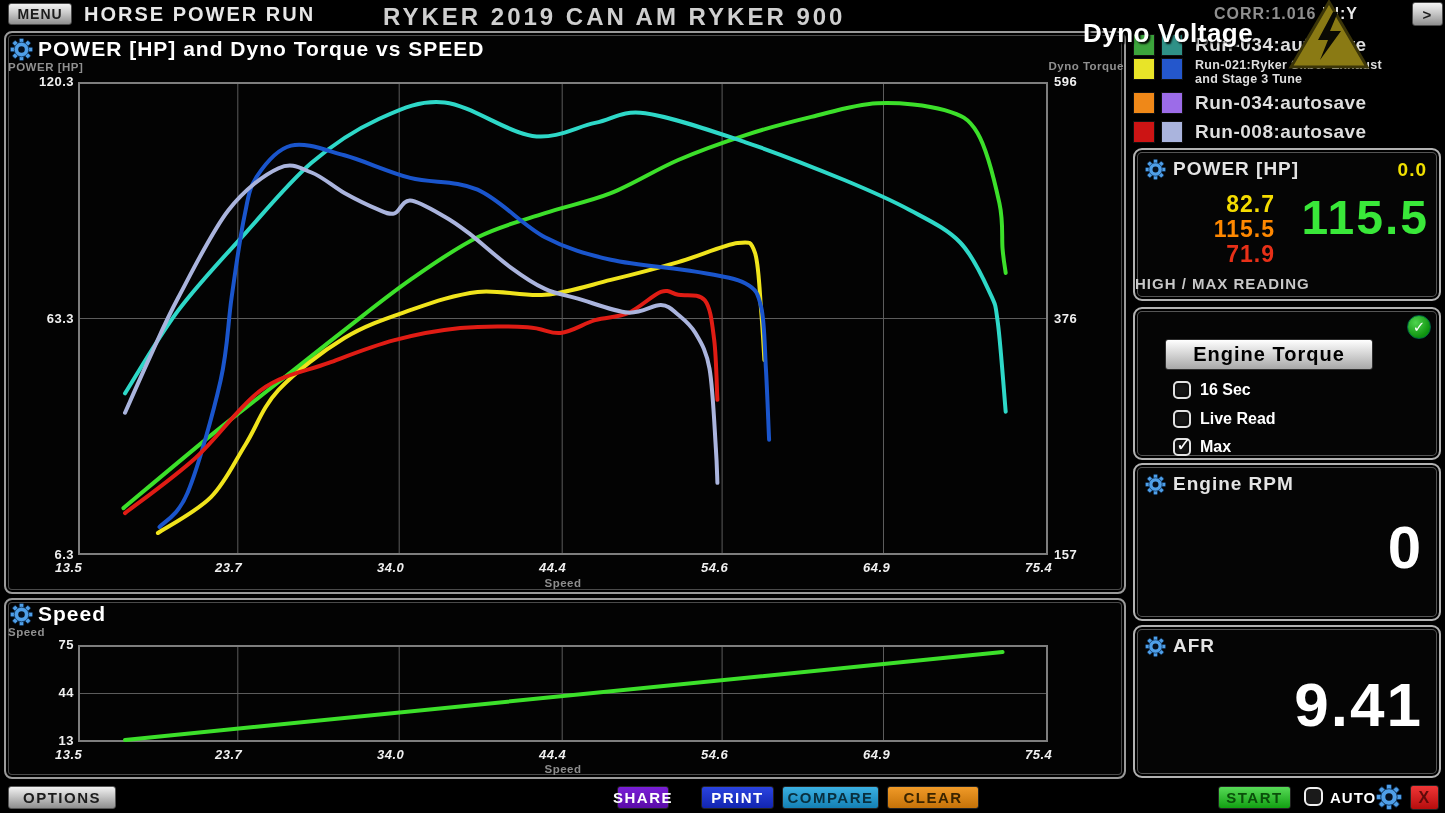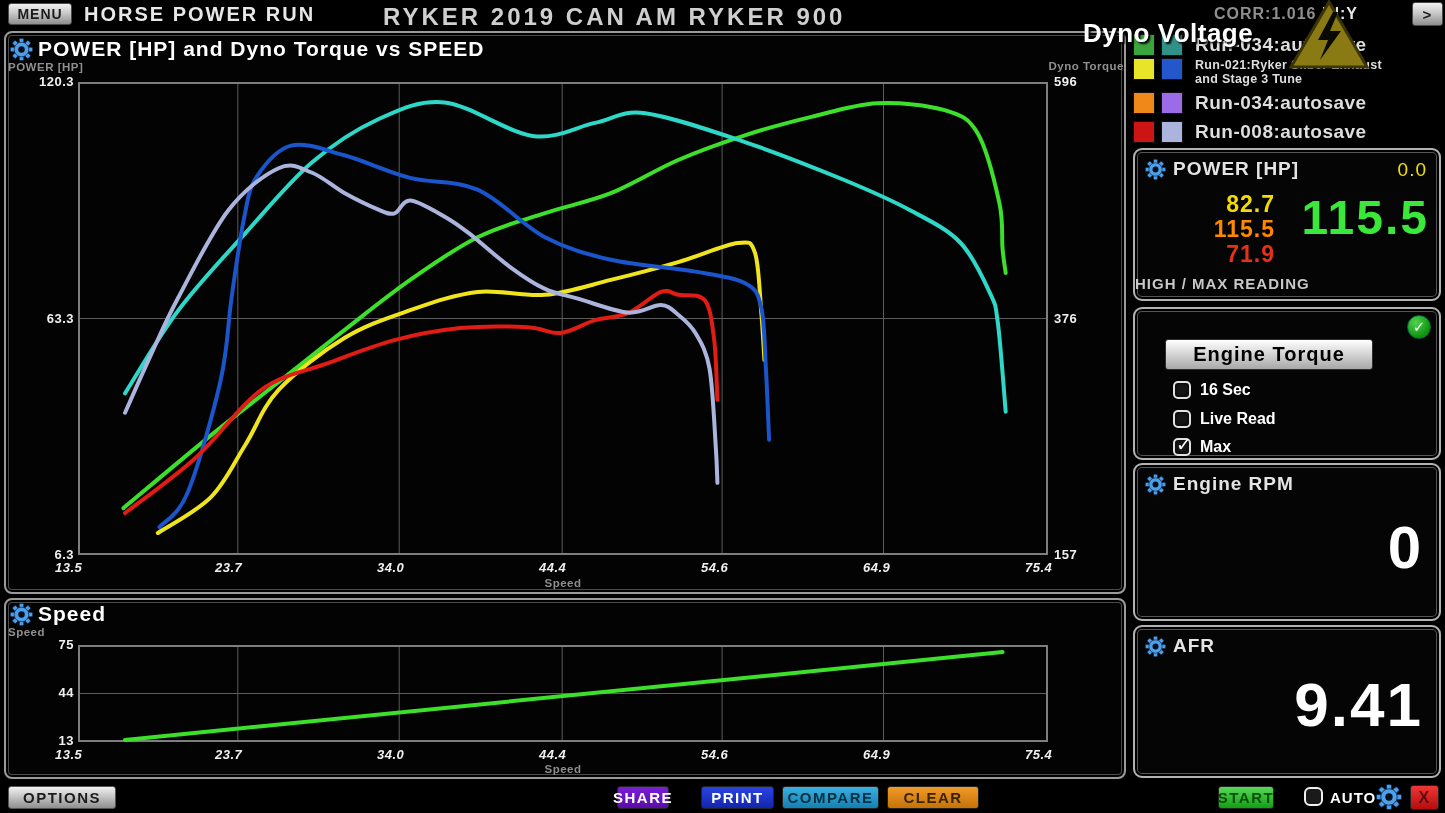--- a/index.html
+++ b/index.html
@@ -51,21 +51,21 @@
   .side-panel { position:absolute; left:1133px; width:308px; background:#050505;
     border:2px solid #b2b2b2; border-radius:9px;
     box-shadow:inset 0 0 0 2px #000, inset 0 0 0 3px #555; }
   #power-panel  { top:148px; height:153px; }
   #torque-panel { top:307px; height:153px; }
   #rpm-panel    { top:463px; height:158px; }
   #afr-panel    { top:625px; height:153px; }
   .side-head { position:absolute; left:10px; top:8px; display:flex; align-items:center; }
   .side-head .t { font-size:19px; font-weight:bold; color:#e4e4e4; letter-spacing:1px; margin-left:7px; }
 
-  #power-live { position:absolute; right:12px; top:9px; font-size:19px; font-weight:normal; color:#f0e000; letter-spacing:1px; }
+  #power-live { position:absolute; right:12px; top:9px; font-size:19px; font-weight:bold; color:#f0e000; letter-spacing:1px; }
   .pw-col { position:absolute; left:30px; top:42px; width:110px; text-align:right; }
   .pw-col div { font-size:23px; font-weight:bold; line-height:25px; letter-spacing:1px; }
   #power-max { position:absolute; right:10px; top:40px; font-size:48px; font-weight:bold; color:#39e839; letter-spacing:2px; }
   #power-foot { position:absolute; left:0; right:0; bottom:7px; font-size:15px; font-weight:bold; color:#c8c8c8; letter-spacing:1px; }
 
   #tq-check { position:absolute; right:8px; top:6px; width:24px; height:24px; border-radius:50%;
     background:radial-gradient(circle at 35% 30%, #4ed44e, #0f930f 70%); border:1px solid #064;
     display:flex; align-items:center; justify-content:center; }
   #tq-check span { color:#fff; font-size:15px; font-weight:bold; font-family:"DejaVu Sans",sans-serif; }
   #tq-select { position:absolute; left:30px; top:30px; width:208px; height:31px;
@@ -82,21 +82,21 @@
   #afr-value { top:42px; font-size:62px; }
 
   
   .bbtn { position:absolute; top:786px; height:23px; border-radius:3px; border:1px solid #222;
     display:flex; align-items:center; justify-content:center; font-size:15px; font-weight:bold; letter-spacing:1.5px; }
   #options-btn { left:8px;  width:108px; background:linear-gradient(180deg,#f2f2f2,#8f8f8f); color:#1c1c1c; border-color:#555; }
   #share-btn   { left:617px; width:52px; background:linear-gradient(180deg,#7a1fd6,#5a0ba8); color:#fff; }
   #print-btn   { left:701px; width:73px; background:linear-gradient(180deg,#2a44e0,#1225b0); color:#fff; }
   #compare-btn { left:782px; width:97px; background:linear-gradient(180deg,#3ab0e2,#1480b4); color:#09303f; }
   #clear-btn   { left:887px; width:92px; background:linear-gradient(180deg,#f09a28,#c57208); color:#3a2400; }
-  #start-btn   { left:1218px; width:56px; background:linear-gradient(180deg,#57da57,#12a012); color:#0a4f0a; }
+  #start-btn   { left:1218px; width:73px; background:linear-gradient(180deg,#57da57,#12a012); color:#0a4f0a; }
   #auto-box { position:absolute; left:1304px; top:787px; width:19px; height:19px; background:#1a1a1a;
     border:2px solid #f0f0f0; border-radius:6px; box-shadow:0 0 0 2px #000; }
   #auto-label { position:absolute; left:1330px; top:789px; color:#fff; font-size:15px; font-weight:bold; letter-spacing:1px; }
   #bottom-gear { position:absolute; left:1376px; top:784px; }
   #close-btn { left:1410px; width:29px; height:25px; top:785px; background:linear-gradient(180deg,#f03636,#b50d0d); color:#5f0a0a; font-size:16px; }
 </style>
 </head>
 <body>
 
 <svg width="0" height="0" style="position:absolute">

